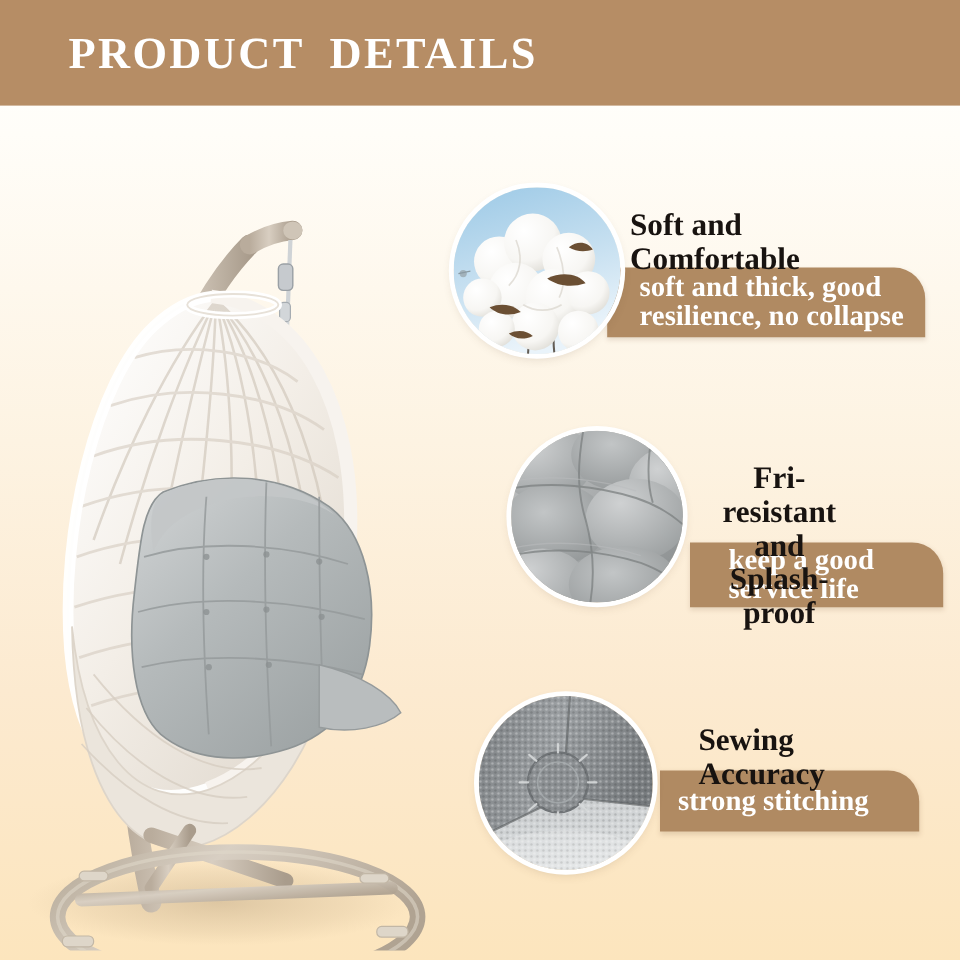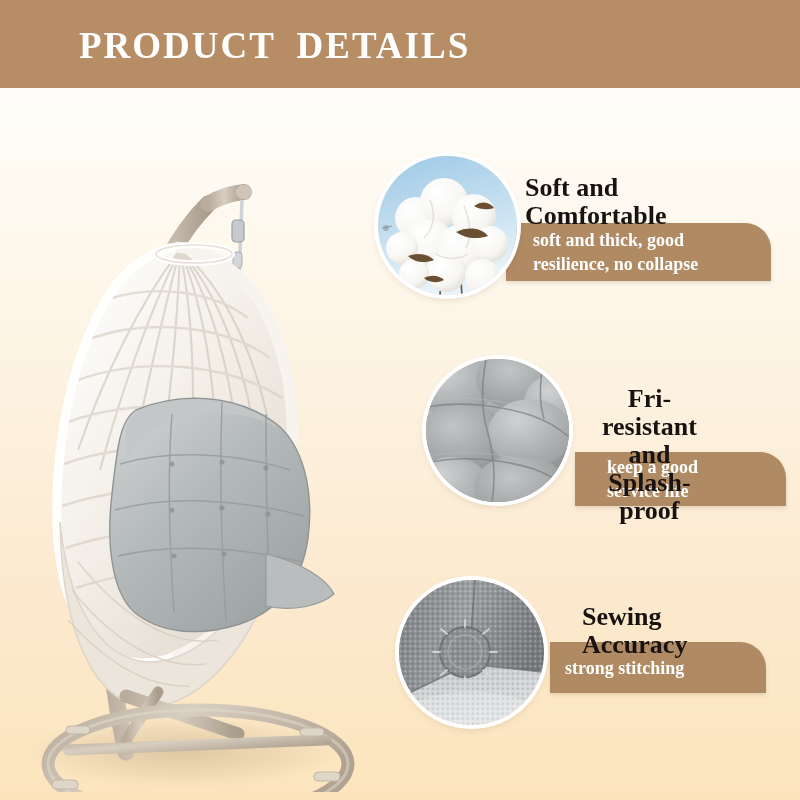--- a/index.html
+++ b/index.html
@@ -14,21 +14,21 @@
     width:800px;
     height:800px;
     background:linear-gradient(180deg,#ffffff 0%,#fffdf8 14%,#fdf3e2 46%,#fcead0 72%,#fce5bd 100%);
     overflow:hidden;
   }
 
   
   #header-banner {
     position:absolute; left:0; top:0; width:800px; height:88px;
     background:#b68d65;
-    display:flex; align-items:center;padding-left:22px;
+    display:flex; align-items:center;
   }
   #page-title {
     color:#ffffff;
     font-family:"Liberation Serif", serif;
     font-weight:700;
     font-size:37px;
     letter-spacing:2.0px;
     word-spacing:10px;
     margin-left:57px;
     margin-top:2px;
@@ -72,21 +72,21 @@
     border-top-right-radius:26px;
     z-index:1;
     display:flex;
     align-items:center;
     box-shadow:0 2px 4px rgba(120,90,55,.18);
   }
   .feature-banner-text {
     color:#ffffff;
     font-family:"Liberation Serif", serif;
     font-weight:700;
-    font-size:18px;
+    font-size:24px;
     line-height:24px;
     white-space:pre-line;
   }
 
   
   #feature-1-circle { left:378px; top:156px; width:139px; height:139px; }
   #feature-1-title  { left:525px; top:174px; }
   #feature-1-banner { left:506px; top:223px; width:265px; height:58px; padding-left:27px; }
 
   

